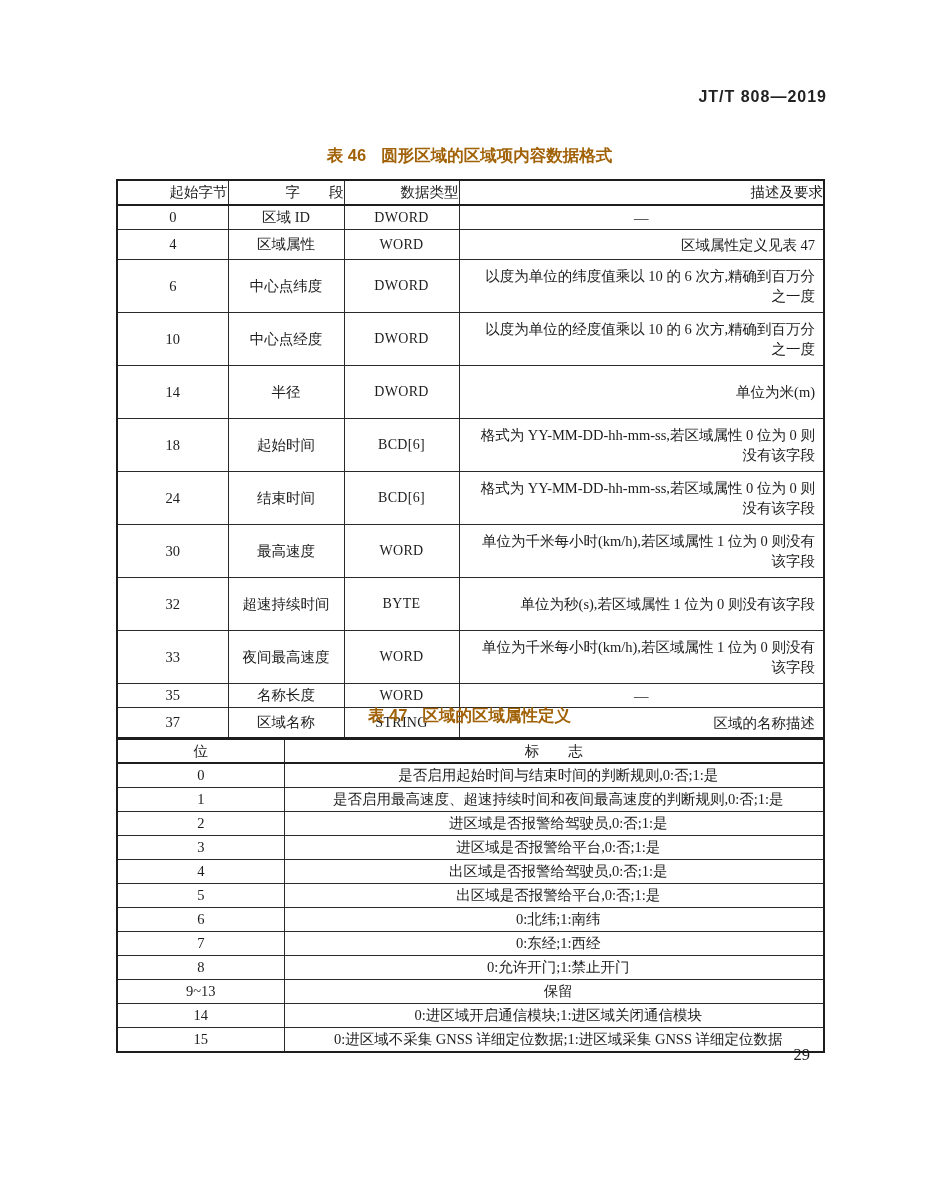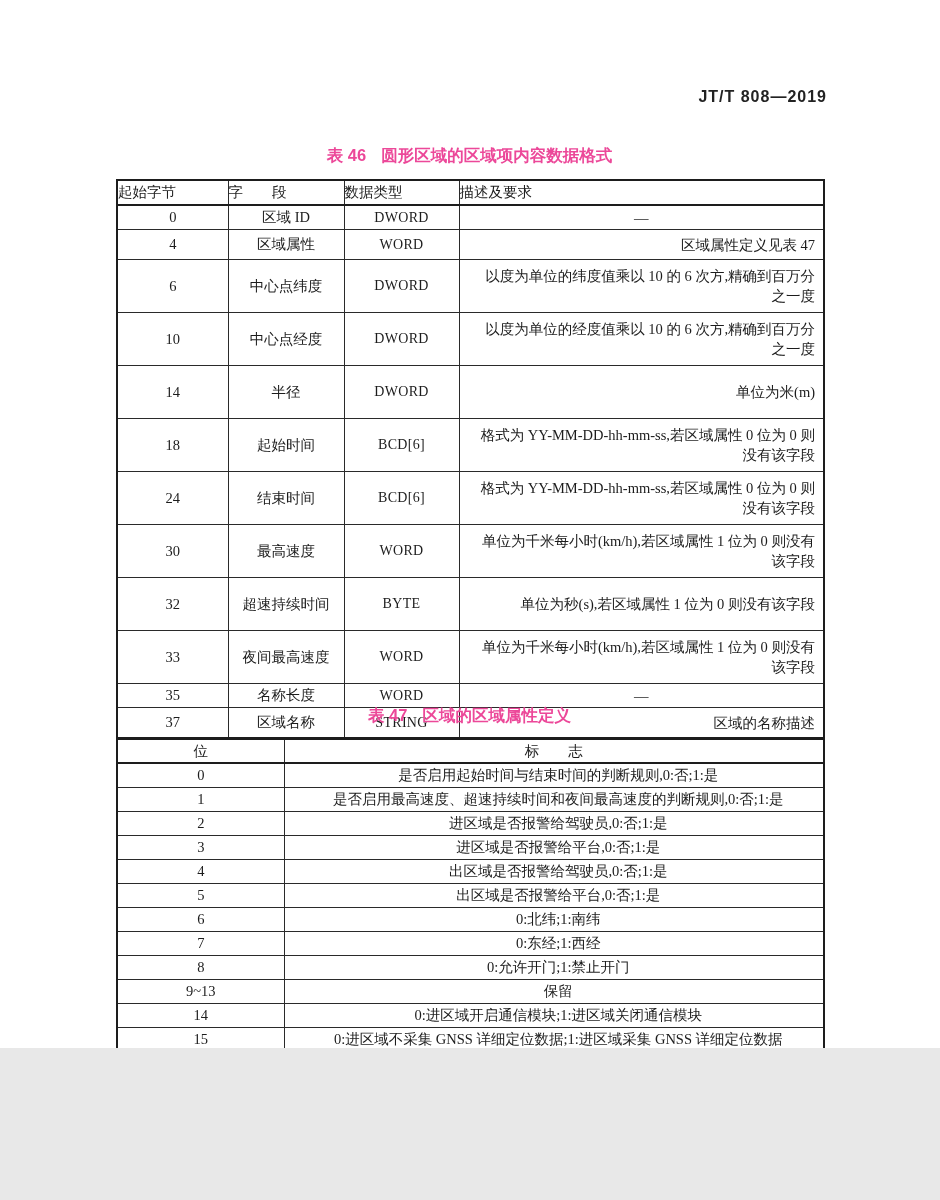--- a/index.html
+++ b/index.html
@@ -1,19 +1,19 @@
 <!DOCTYPE html>
 <html><head>
 <meta charset="utf-8">
 <style>
   html, body { margin: 0; padding: 0; background: #e8e8e8; }
   .page {
     position: relative;
     width: 940px;
-    height: 1048px;
+    height: 1200px;
     background: #ffffff;
     font-family: "Liberation Serif", "DejaVu Serif", serif;
     color: #1c1c1c;
     overflow: hidden;
   }
   .doc-code {
     position: absolute;
     top: 88px;
     right: 113px;
     font-family: "Liberation Sans", "DejaVu Sans", sans-serif;
@@ -23,21 +23,21 @@
     color: #222;
   }
   .caption {
     position: absolute;
     left: 116px;
     width: 707px;
     text-align: center;
     font-family: "Liberation Sans", "DejaVu Sans", sans-serif;
     font-weight: bold;
     font-size: 16.5px;
-    color: #ec4899;
+    color: #a16207;
     white-space: nowrap;
   }
   .caption .cap-title { margin-left: 15px; }
   .caption46 { top: 145px; }
   .caption47 { top: 705px; }
 
   table.std {
     position: absolute;
     left: 116px;
     width: 707px;
@@ -49,21 +49,21 @@
   .t46 { top: 179px; }
   .t47 { top: 738px; }
   table.std th, table.std td {
     border: 1px solid #2a2a2a;
     padding: 0;
     vertical-align: middle;
     font-weight: normal;
   }
   table.std { border: 2px solid #1d1d1d; }
   table.std thead th { border-bottom: 2px solid #1d1d1d; }
-  .t46 th { height: 23px; text-align: left; }
+  .t46 th { height: 23px; text-align: right; }
   .t46 td.c { text-align: center; }
   .t46 tr.short td { height: 23px; }
   .t46 tr.tall td { height: 46px; }
   .t46 td.type { font-size: 14px; letter-spacing: 0.3px; text-align: center; }
   .t46 td.desc {
     text-align: right;
     padding: 3px 8px 3px 10px;
     text-indent: 10px;
     line-height: 20px;
   }

